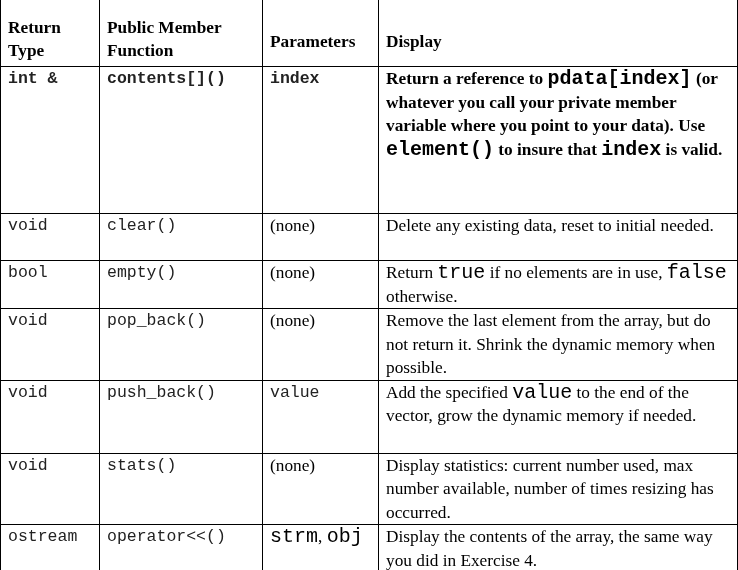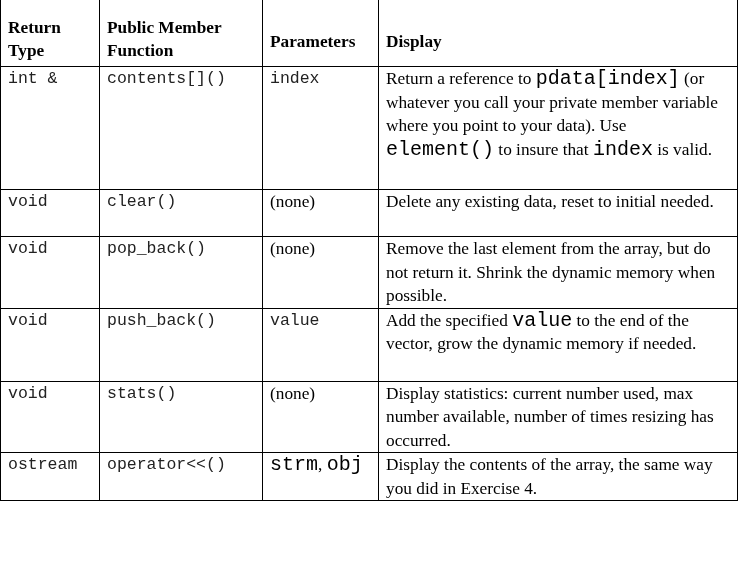--- a/index.html
+++ b/index.html
@@ -22,21 +22,21 @@
   }
   table.api th {
     font-weight: bold;
     line-height: 23px;
     padding-top: 16px;
   }
   table.api th.vmid { vertical-align: middle; }
   .mono { font-family: "Liberation Mono", monospace; font-size: 20px; }
   td.code { font-family: "Liberation Mono", monospace; font-size: 16.5px; color: #222; padding-top: 1px; }
   tr.hdr { height: 67px; }
-  tr.r0 { height: 123px; }
+  tr.r0 { height: 147px; font-weight: bold; }
   tr.r1 { height: 47px; }
   tr.r2 { height: 48px; }
   tr.r3 { height: 70px; }
   tr.r4 { height: 73px; }
   tr.r5 { height: 23px; }
   tr.r6 { height: 70px; }
   tr.r7 { height: 47px; }
   col.c0 { width: 99px; }
   col.c1 { width: 163px; }
   col.c2 { width: 116px; }
@@ -66,20 +66,26 @@
       <td class="code">contents[]()</td>
       <td class="code">index</td>
       <td><span>Return a reference to </span><span class="mono">pdata[index]</span><span> (or whatever you call your private member variable where you point to your data).  Use </span><span class="mono">element()</span><span> to insure that </span><span class="mono">index</span><span> is valid.</span></td>
     </tr>
     <tr class="r1">
       <td class="code">void</td>
       <td class="code">clear()</td>
       <td>(none)</td>
       <td><span>Delete any existing data, reset to initial needed.</span></td>
     </tr>
+    <tr class="r2">
+      <td class="code">bool</td>
+      <td class="code">empty()</td>
+      <td>(none)</td>
+      <td><span>Return </span><span class="mono">true</span><span> if no elements are in use, </span><span class="mono">false</span><span> otherwise.</span></td>
+    </tr>
     <tr class="r3">
       <td class="code">void</td>
       <td class="code">pop_back()</td>
       <td>(none)</td>
       <td><span>Remove the last element from the array, but do not return it.  Shrink the dynamic memory when possible.</span></td>
     </tr>
     <tr class="r4">
       <td class="code">void</td>
       <td class="code">push_back()</td>
       <td class="code">value</td>

